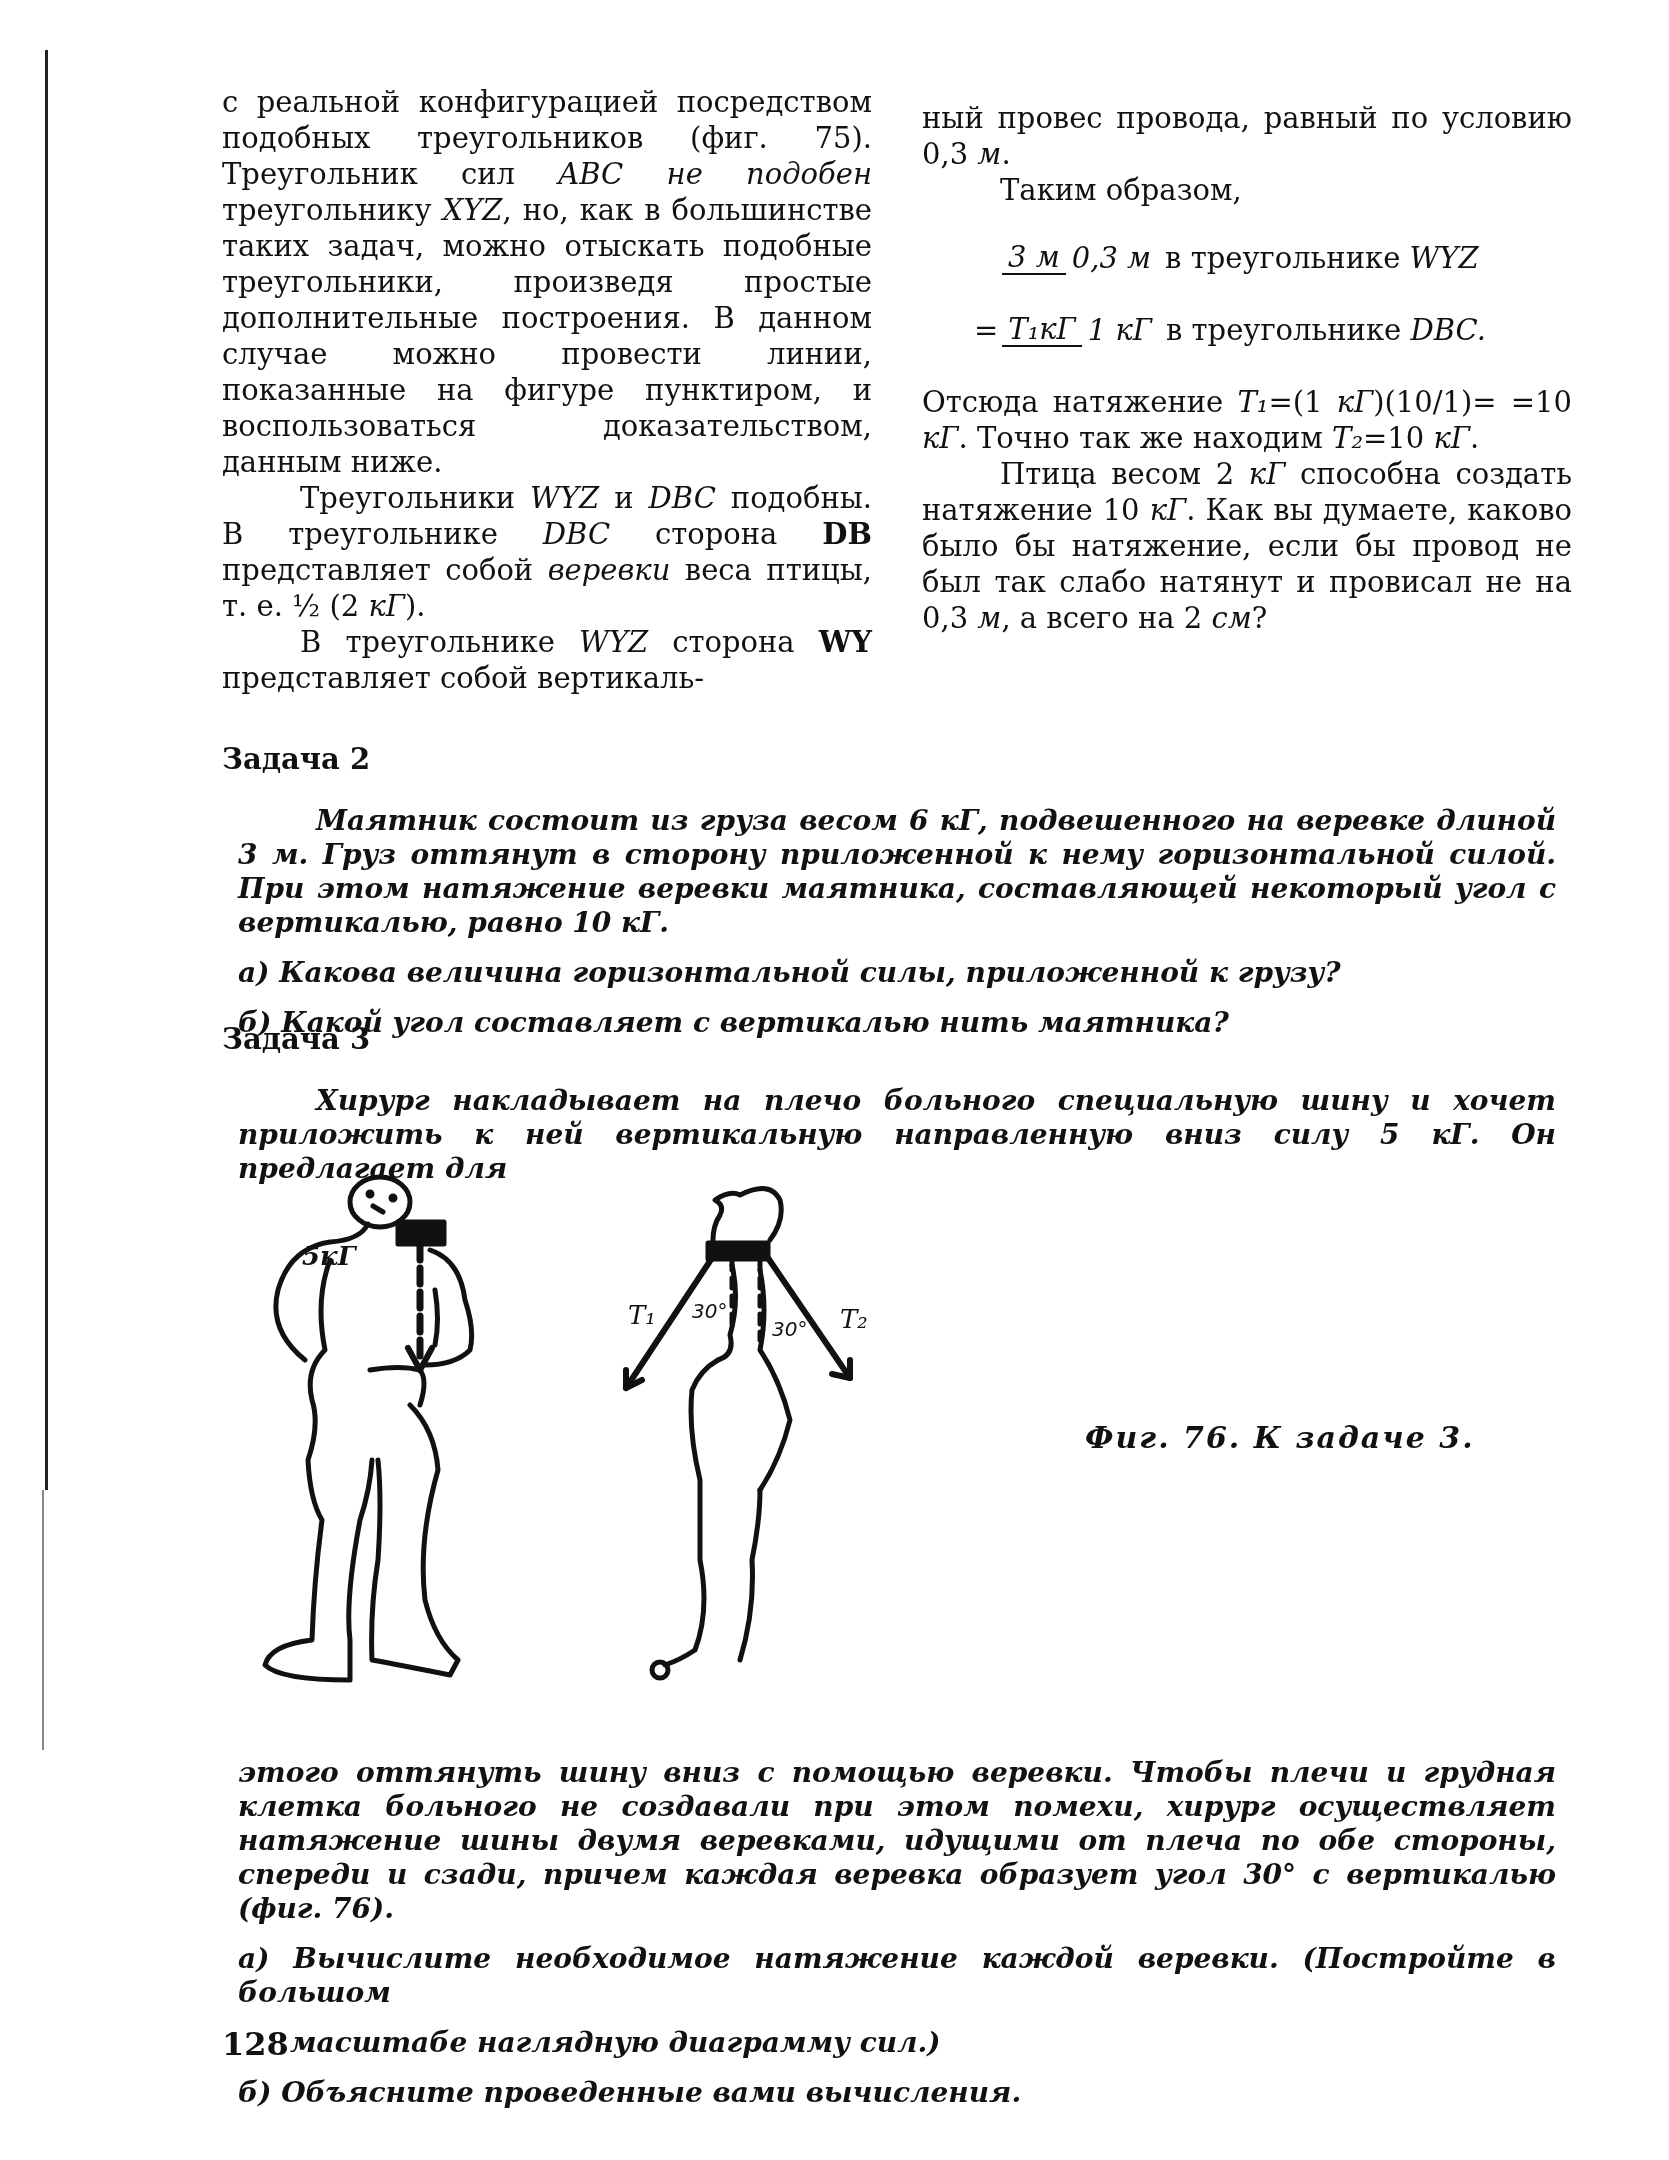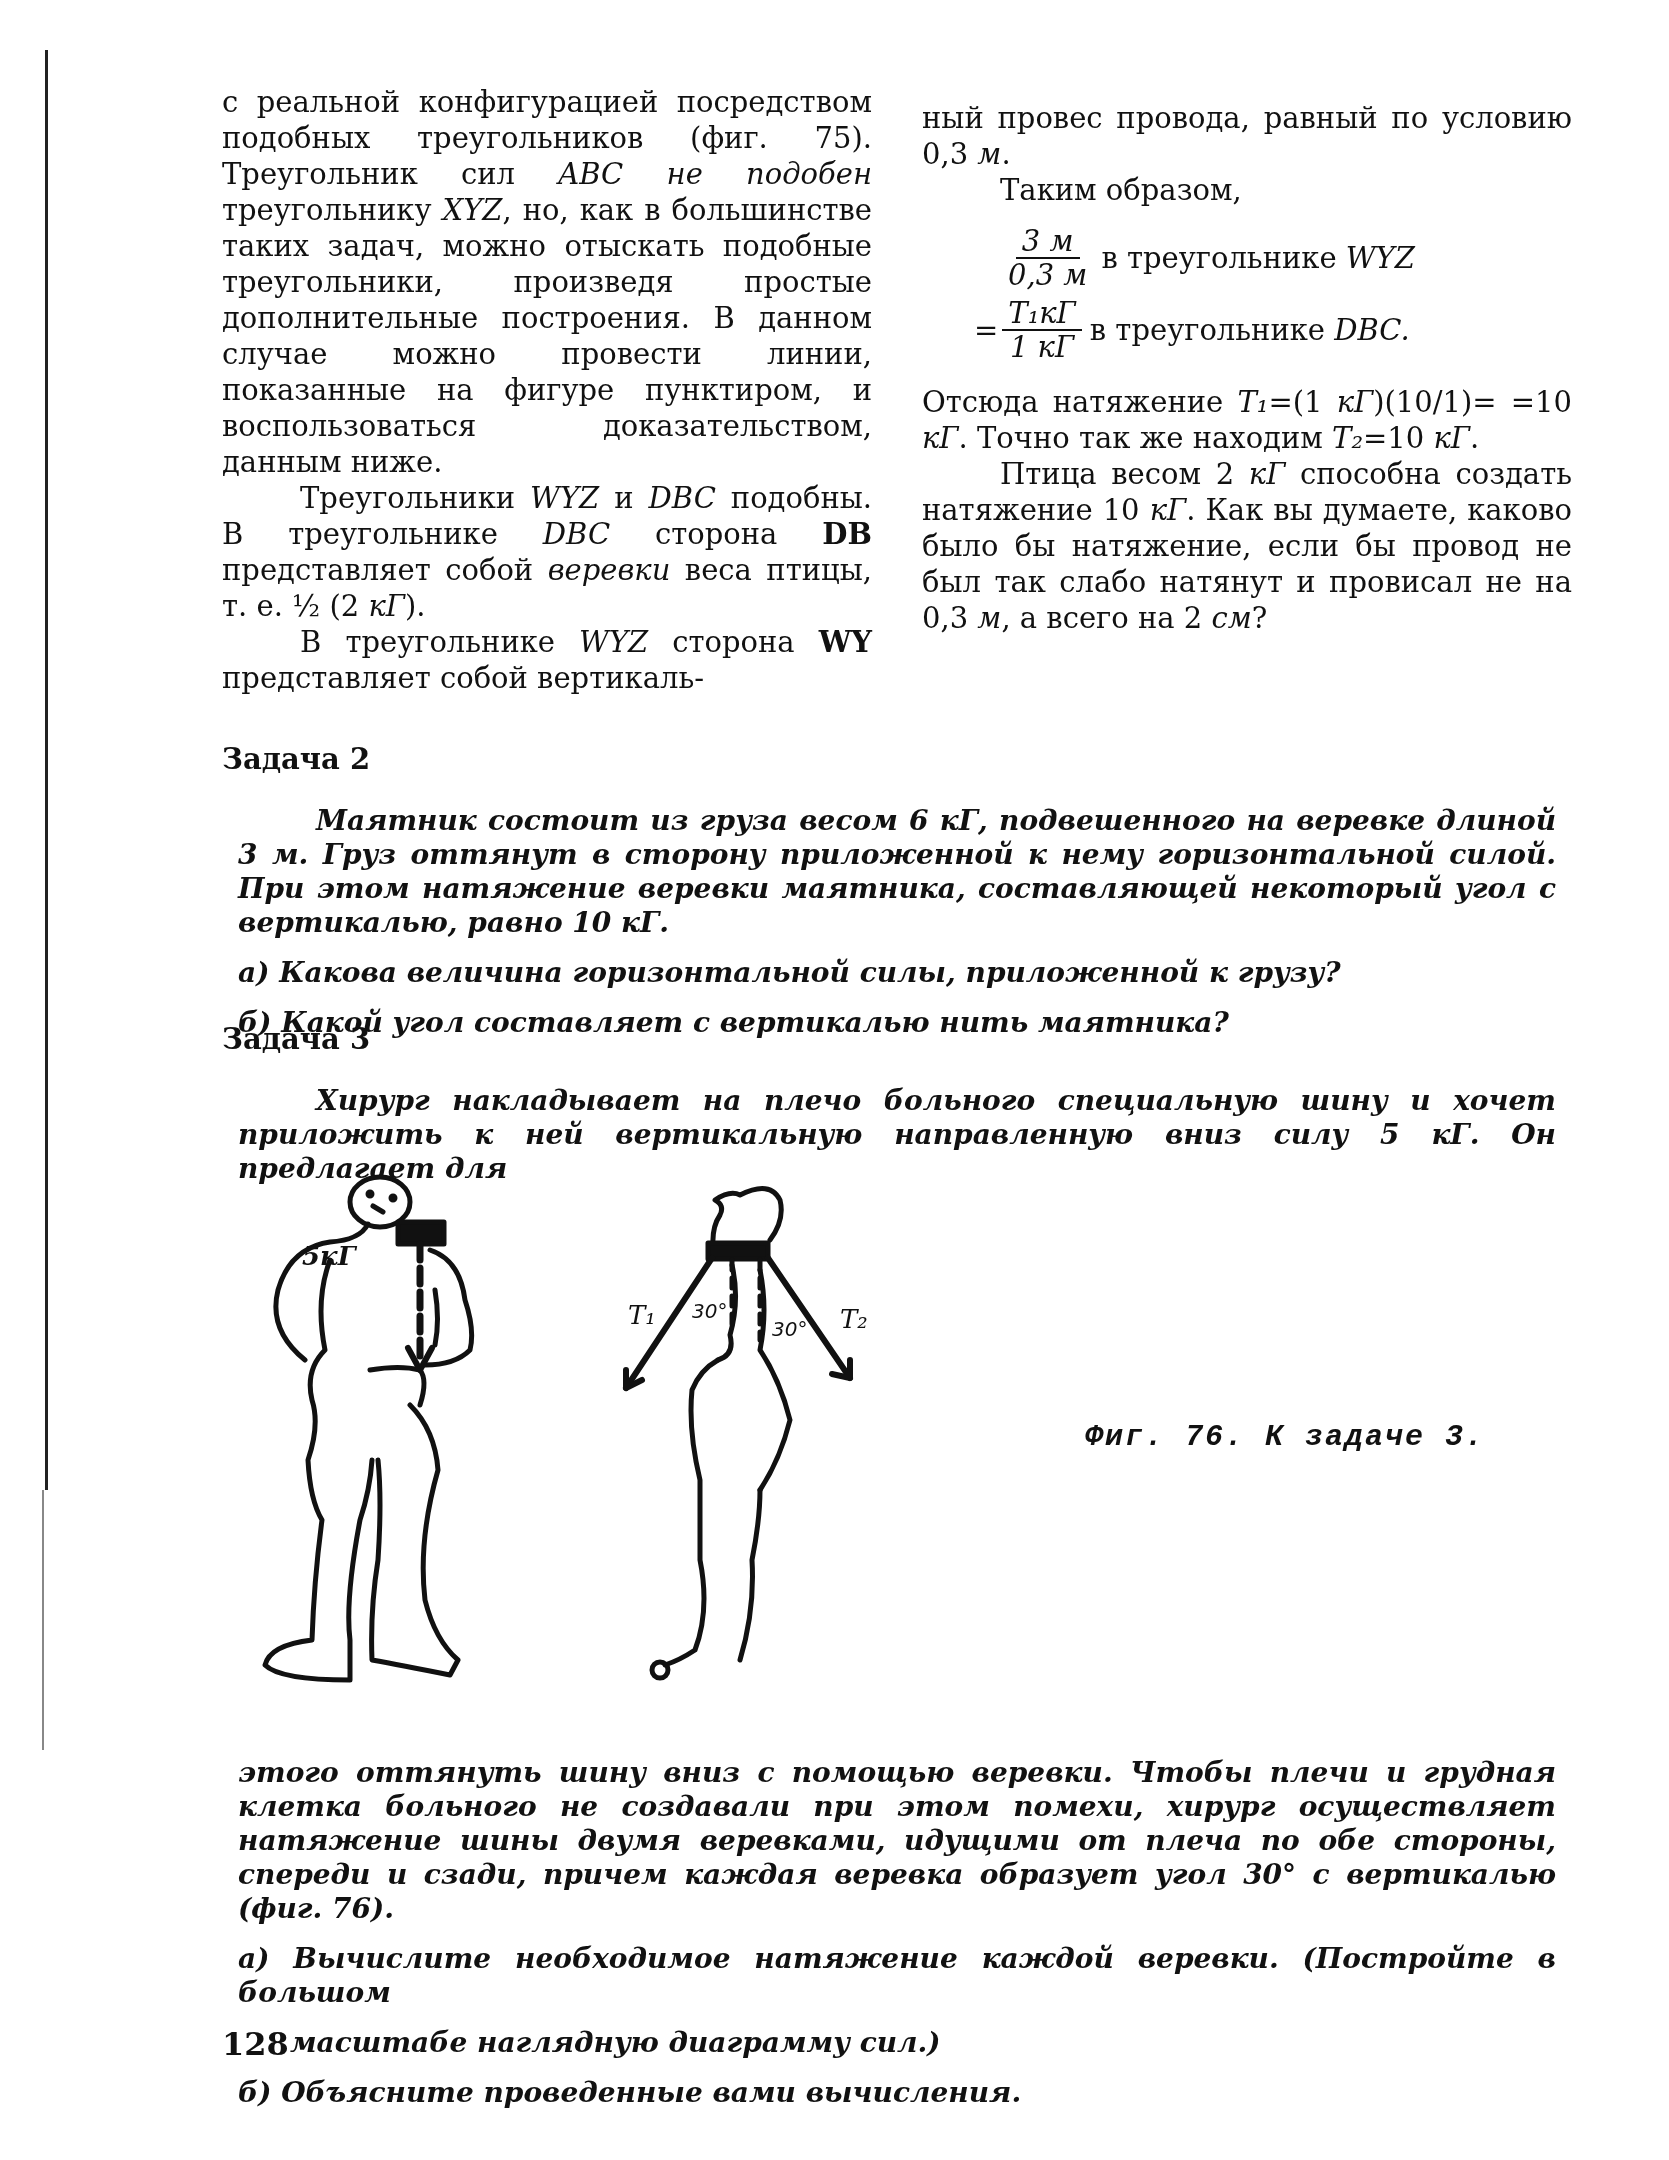--- a/index.html
+++ b/index.html
@@ -8,30 +8,30 @@
   .scan-line { position:absolute; left:45px; top:50px; width:3px; height:1440px; background:#222; }
   .scan-line2 { position:absolute; left:42px; top:1490px; width:2px; height:260px; background:#888; }
   .col { position:absolute; font-size:29px; line-height:36px; text-align:justify; }
   .col p { margin:0; }
   .col-left { left:222px; top:84px; width:650px; }
   .col-right { left:922px; top:100px; width:650px; }
   .indent { text-indent:78px; }
   i, .it { font-style:italic; }
   .formula { margin:14px 0 18px 0; font-size:29px; }
   .frow { display:flex; align-items:center; height:72px; }
-  .frac { display:inline-flex; flex-direction:column; align-items:center; margin:0 8px 0 0; }
+  .frac { display:inline-flex; flex-direction:row; align-items:center; margin:0 8px 0 0; }
   .frac .num { border-bottom:2px solid #111; padding:0 6px; line-height:32px; }
   .frac .den { line-height:32px; padding:0 6px; }
   .eq { margin-right:4px; }
   .task-title { position:absolute; left:222px; font-size:29px; font-weight:bold; }
   .task-text { position:absolute; left:222px; width:1350px; font-size:28px; line-height:34px;
                font-style:italic; font-weight:bold; text-align:justify; }
   .task-text p { margin:16px; }
   .figure { position:absolute; left:260px; top:1160px; width:780px; height:560px; }
-  .caption { position:absolute; left:1085px; top:1420px; font-size:30px; font-style:italic; font-weight:bold; letter-spacing:2px;font-family:Liberation Mono, monospace; }
+  .caption { position:absolute; left:1085px; top:1420px; font-size:30px; font-style:italic; font-weight:bold; letter-spacing:2px; }
   .page-num { position:absolute; left:222px; top:2025px; font-size:32px; font-weight:bold; }
 </style>
 </head>
 <body>
 
 <div class="scan-line"></div>
 <div class="scan-line2"></div>
 
 <div class="col col-left">
   <p>

